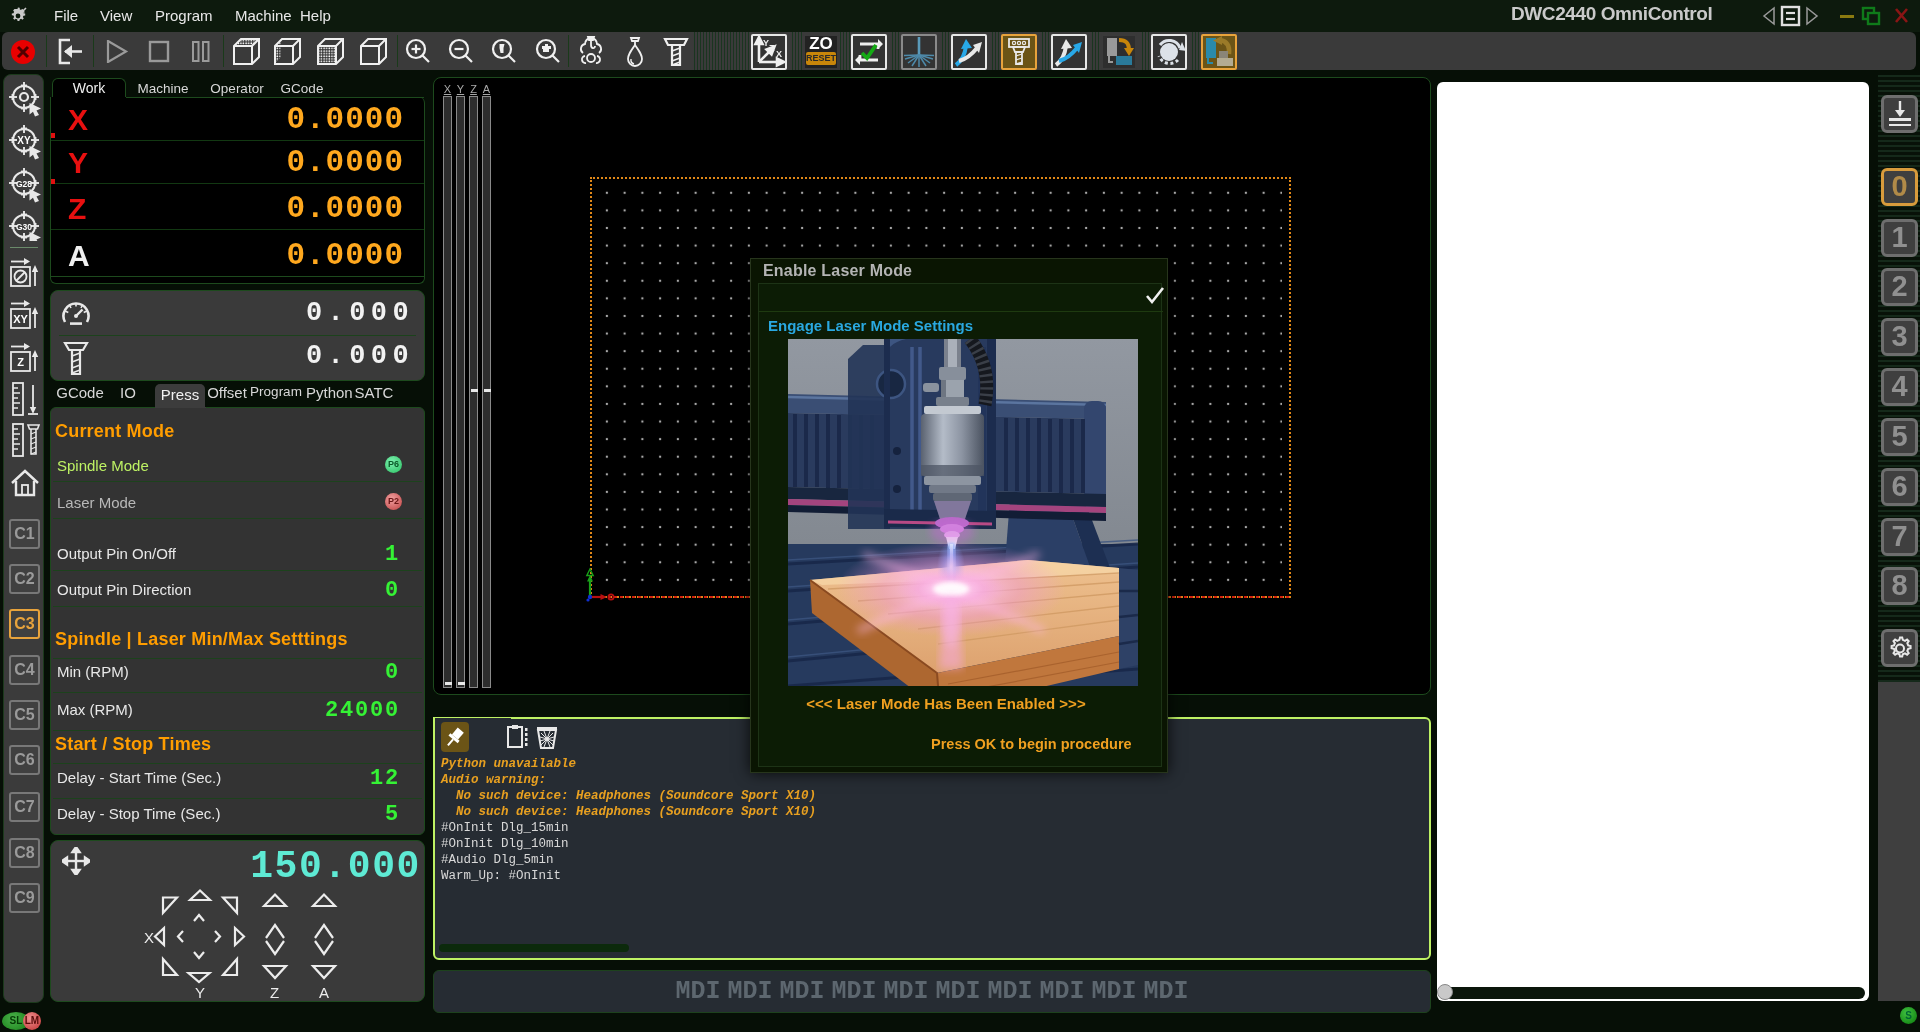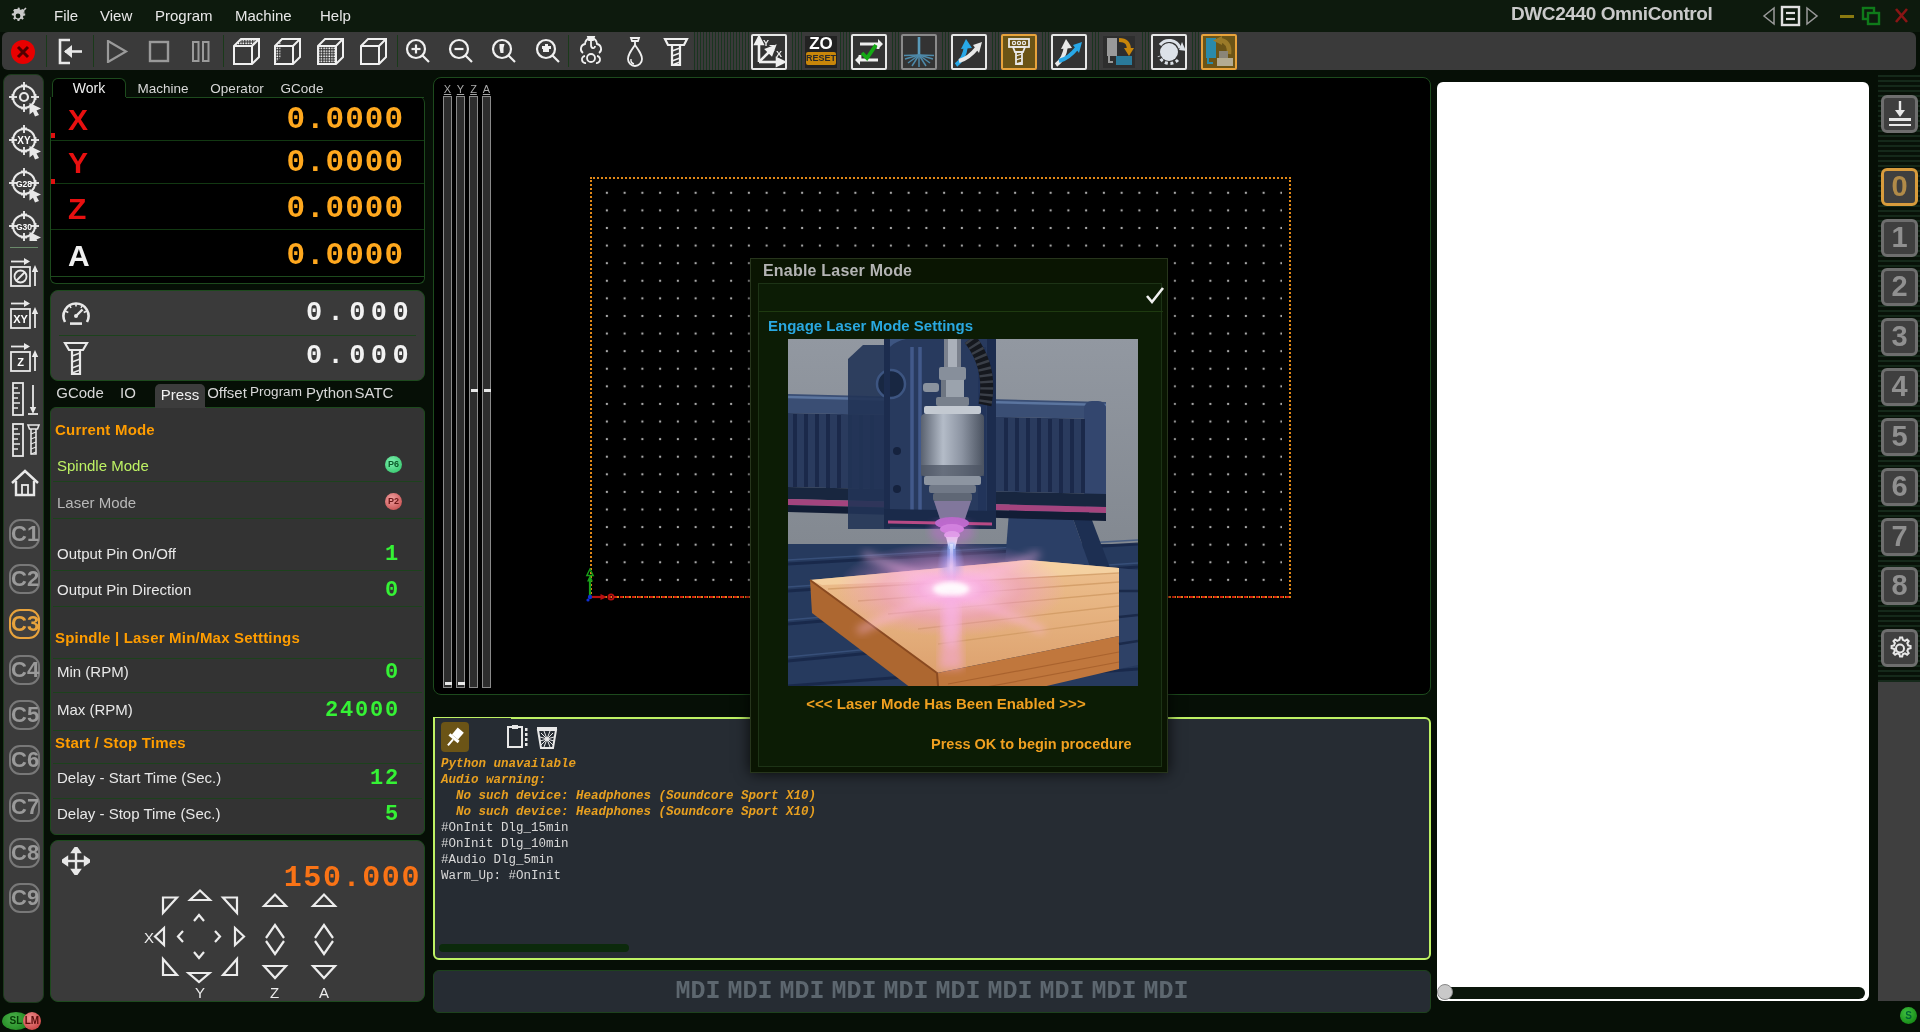--- a/index.html
+++ b/index.html
@@ -13,38 +13,38 @@
   #apptitle { position:absolute; top:3px; left:1511px; color:#c9c9c9; font-size:19px; font-weight:bold; letter-spacing:-0.4px; }
 
   
   #toolbar { left:2px; top:32px; width:1914px; height:38px; background:#3a3a3a; border-radius:6px; }
   .tsep { position:absolute; top:3px; width:1px; height:32px; background:#1a3a1a; }
   .tbtn { position:absolute; top:2px; width:36px; height:36px; border:2px solid #e8e8e8; border-radius:2px; background:#333; }
   .stripes { position:absolute; top:0; height:38px; background:repeating-linear-gradient(90deg,#1a3520 0px,#1a3520 1px,#3a3a3a 1px,#3a3a3a 3px); }
 
   
   #lsb { left:3px; top:74px; width:41px; height:929px; background:#3b3b3b; border:1px solid #1c3a1c; border-radius:8px; }
-  .cbtn { position:absolute; left:5px; width:31px; height:30px; border:2px solid #787878; border-radius:11px; background:#404040; color:#9a9a9a; font-weight:bold; font-size:22px; text-align:center; line-height:26px; }
+  .cbtn { position:absolute; left:5px; width:31px; height:30px; border:2px solid #787878; border-radius:3px; background:#404040; color:#9a9a9a; font-weight:bold; font-size:16px; text-align:center; line-height:26px; }
 
   
   #drotabs { left:50px; top:78px; width:375px; height:19px; }
   #dropanel { left:50px; top:97px; width:375px; height:187px; background:#000; border:1px solid #1d4a1d; border-top:none; border-radius:0 6px 6px 6px; }
   .drorow { position:absolute; left:0; width:100%; border-bottom:1px solid #123812; }
   .droletter { position:absolute; left:17px; font-size:30px; font-weight:bold; font-family:"Liberation Sans",sans-serif; }
   .droval { position:absolute; right:20px; font-family:"Liberation Mono",monospace; font-weight:bold; font-size:31px; color:#ffa81e; letter-spacing:1px; }
   .redsq { position:absolute; left:0px; width:4px; height:5px; background:#e01010; }
 
   
   #speedpanel { left:50px; top:290px; width:375px; height:91px; background:#3a3a3a; border:1px solid #1d4a1d; border-radius:8px; }
 
   
   #modetabs { left:50px; top:384px; width:375px; height:23px; }
   .mtab { position:absolute; top:0; height:23px; color:#d8d8d8; font-size:15px; text-align:center; }
   #modepanel { left:50px; top:407px; width:375px; height:428px; background:#333333; border:1px solid #1d4a1d; border-radius:6px; }
-  .mhdr { position:absolute; left:4px; color:#ff9d00; font-weight:bold; font-size:15px; letter-spacing:0.2px; }
+  .mhdr { position:absolute; left:4px; color:#ff9d00; font-weight:bold; font-size:18px; letter-spacing:0.2px; }
   .mlabel { position:absolute; left:6px; font-size:15px; color:#c4c4c4; }
   .mval { position:absolute; right:24px; font-family:"Liberation Mono",monospace; font-weight:bold; font-size:22px; color:#35f235; letter-spacing:1.8px; }
   .msep { position:absolute; left:2px; right:2px; height:1px; background:#1c421c; }
 
   
   #jogpanel { left:50px; top:840px; width:375px; height:162px; background:#3a3a3a; border:1px solid #1d4a1d; border-radius:8px; }
 
   
   #viewport { left:433px; top:77px; width:998px; height:618px; background:#000; border:1px solid #1d4a1d; border-radius:8px; }
   .slider { position:absolute; top:18px; width:9px; height:592px; background:#2d2d2d; border:1px solid #8a8a8a; }
@@ -88,21 +88,21 @@
   <div id="menubar" class="abs">
     <svg class="abs" style="left:8px;top:6px" width="20" height="20" viewBox="0 0 20 20">
       <path d="M8 3 l1.5 0 .4-1.6 1.8.3 .1 1.7 1.5.7 1.3-1 1.3 1.4-1 1.3 .6 1.5 1.7.2 0 1.9-1.7.3-.7 1.4 1 1.4-1.4 1.3-1.3-1-1.4.6-.3 1.7-1.9 0-.2-1.7-1.5-.6-1.3 1-1.4-1.4 1-1.3-.6-1.5-1.7-.3 0-1.8 1.7-.3 .6-1.4-1-1.4 1.4-1.3z" fill="#c9c9c9"></path>
       <circle cx="10" cy="10" r="2.4" fill="#0d1a0d"></circle>
       <path d="M12 8 L18 2 M14 6 l2.5 0 M14 6 l0 -2.5" stroke="#c9c9c9" stroke-width="1.6" fill="none"></path>
     </svg>
     <div class="menuitem" style="left:54px">File</div>
     <div class="menuitem" style="left:100px">View</div>
     <div class="menuitem" style="left:155px">Program</div>
     <div class="menuitem" style="left:235px">Machine</div>
-    <div class="menuitem" style="left:320px">Help</div>
+    <div class="menuitem" style="left:300px">Help</div>
     <div id="apptitle">DWC2440 OmniControl</div>
 
     <svg class="abs" style="left:1758px;top:5px" width="156" height="22" viewBox="0 0 156 22">
       <path d="M16 3 L6 11 L16 19 Z" fill="none" stroke="#9a9a9a" stroke-width="1.5"></path>
       <rect x="24" y="2" width="17" height="18" fill="none" stroke="#e0e0e0" stroke-width="2.4"></rect>
       <line x1="28" y1="8" x2="37" y2="8" stroke="#e0e0e0" stroke-width="2.2"></line>
       <line x1="28" y1="14" x2="37" y2="14" stroke="#e0e0e0" stroke-width="2.2"></line>
       <path d="M49 3 L59 11 L49 19 Z" fill="none" stroke="#9a9a9a" stroke-width="1.5"></path>
       <rect x="82" y="10" width="14" height="3" fill="#8a7a10"></rect>
       <rect x="105" y="3" width="11" height="11" fill="none" stroke="#0f7a1a" stroke-width="2.4"></rect>
@@ -503,21 +503,21 @@
     <svg class="abs" style="left:11px;top:6px" width="28" height="28" viewBox="0 0 28 28">
       <g stroke="#e8e8e8" stroke-width="2.4" fill="#e8e8e8">
         <line x1="14" y1="4" x2="14" y2="24"></line>
           <line x1="4" y1="14" x2="24" y2="14"></line>
         <path d="M14 0 L10.5 5 L17.5 5 Z"></path>
           <path d="M14 28 L10.5 23 L17.5 23 Z"></path>
         <path d="M0 14 L5 10.5 L5 17.5 Z"></path>
           <path d="M28 14 L23 10.5 L23 17.5 Z"></path>
       </g>
     </svg>
-    <div class="abs" style="right:3px;top:20px;font-family:'Liberation Mono',monospace;font-weight:bold;font-size:30px;color:#f97316;letter-spacing:1.6px">150.000</div>
+    <div class="abs" style="right:3px;top:4px;font-family:'Liberation Mono',monospace;font-weight:bold;font-size:38px;color:#5eead4;letter-spacing:1.6px">150.000</div>
     <svg class="abs" style="left:90px;top:45px" width="250" height="117" viewBox="0 0 250 117">
       <g stroke="#ececec" stroke-width="2.2" fill="none">
         <path d="M59 4.5 L49 14 L69 14 Z"></path>
         <path d="M47.5 87 L68.5 87 L58 96 Z"></path>
         <path d="M14 50.5 L23 42 L23 59 Z"></path>
         <path d="M103 50.5 L94 42 L94 59 Z"></path>
         <path d="M22 11.5 L36 11.5 L22 27 Z"></path>
         <path d="M82 11.5 L96 11.5 L96 27 Z"></path>
         <path d="M22 73 L22 89 L36 89 Z"></path>
         <path d="M96 73 L96 89 L82 89 Z"></path>

